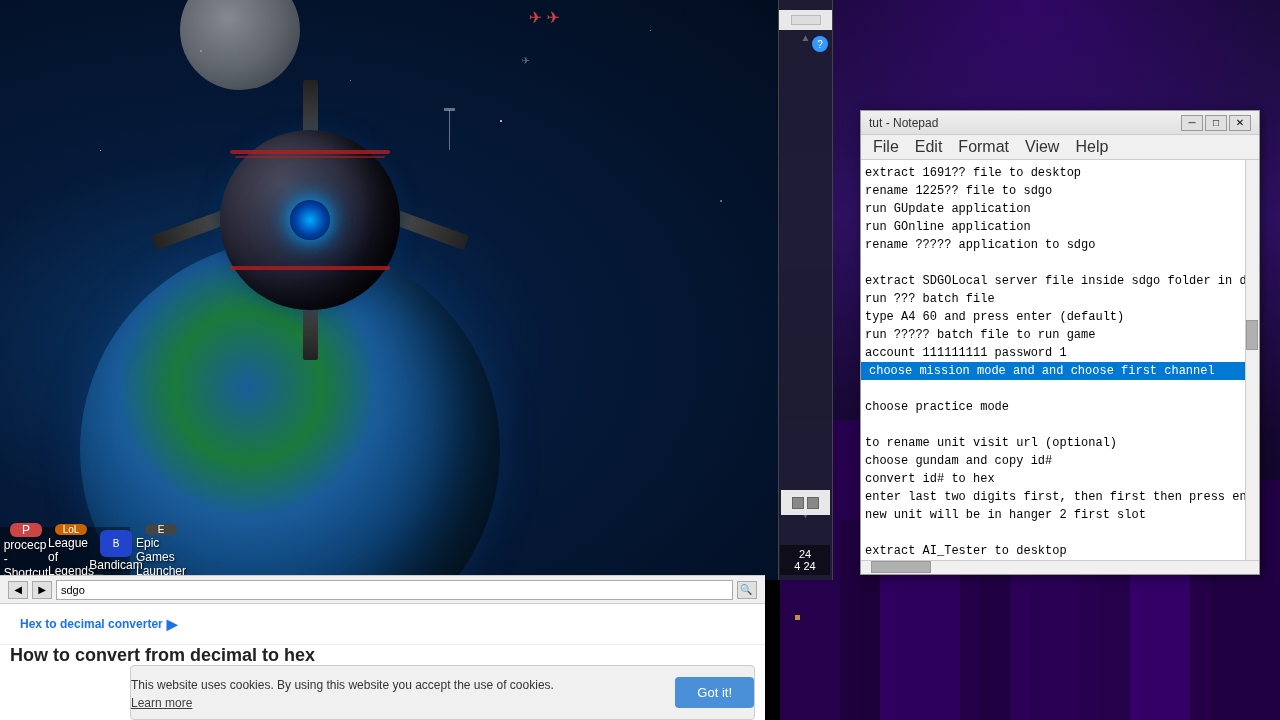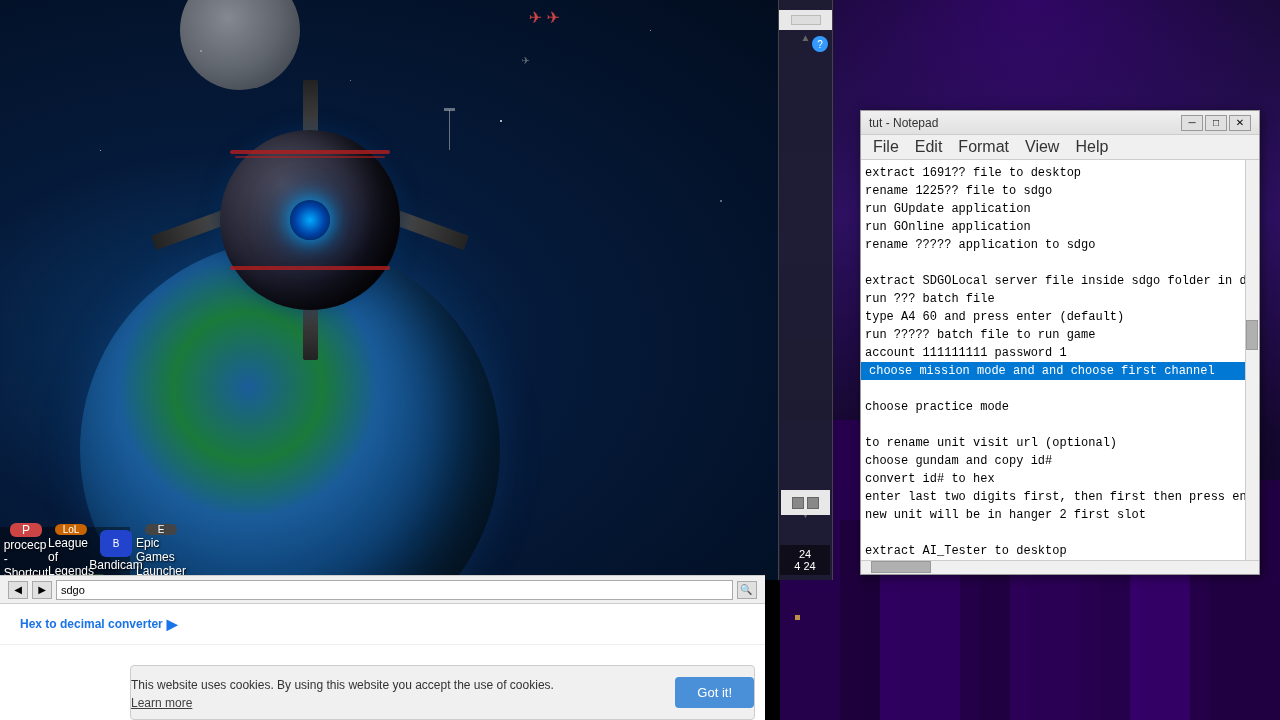--- a/index.html
+++ b/index.html
@@ -609,20 +609,23 @@
     </div>
   </div>
 
   <div class="breadcrumb-bar">
     <a href="#" id="hex-converter-link">
       <span>Hex to decimal converter</span>
       <span class="arrow">▶</span>
     </a>
   </div>
 
+  <div>
+    <span class="page-title-text">How to convert from decimal to hex</span>
+  </div>
 
   <div id="cookie-banner">
     <div>
       <span class="cookie-text">This website uses cookies. By using this website you accept the use of cookies.</span>
       <br>
       <a href="#" class="learn-more">Learn more</a>
     </div>
     <button class="got-it-btn">Got it!</button>
   </div>
 </div>

